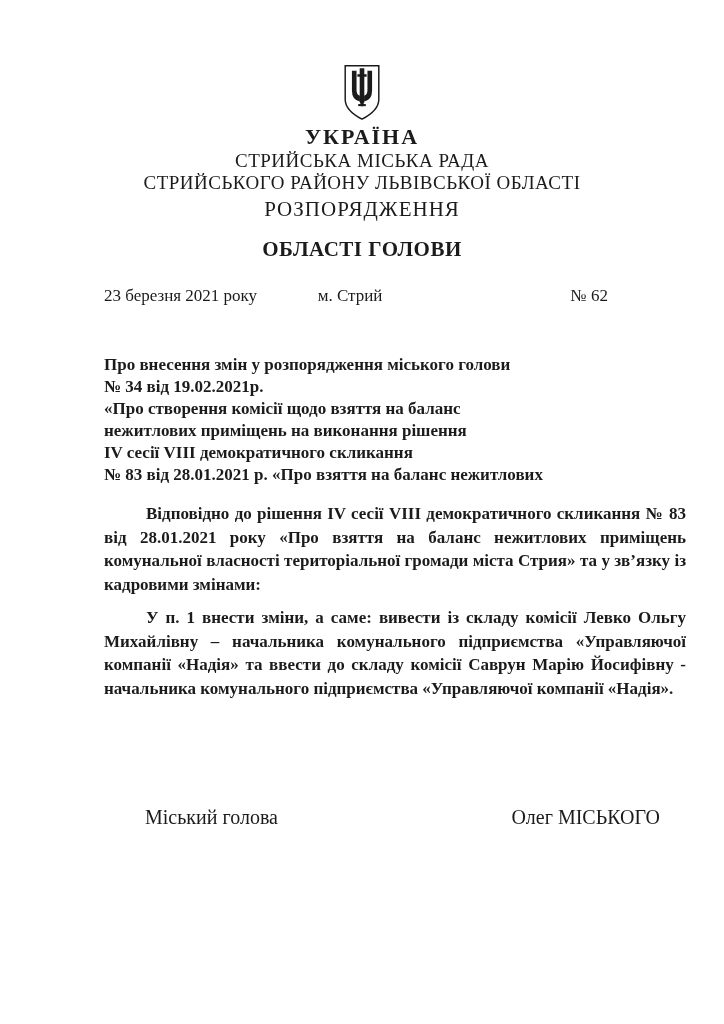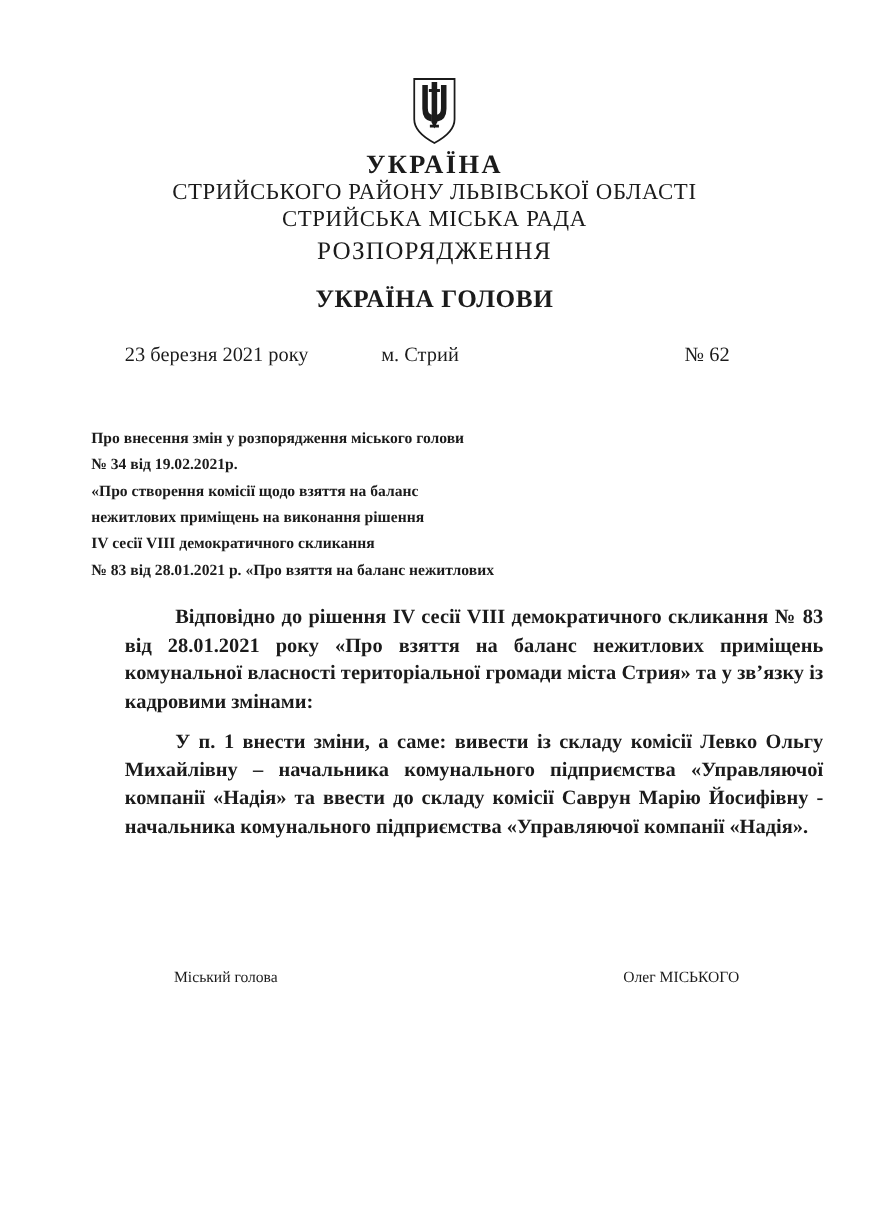--- a/index.html
+++ b/index.html
@@ -35,57 +35,57 @@
     text-align:center; letter-spacing:0.5px;
   }
   .meta-row {
     display:grid; grid-template-columns:1fr 1fr 1fr;
     margin:24px 38px 0 104px;
     font-size:17px;
   }
   .meta-place { text-align:center; transform:translateX(-45px); }
   .meta-number { text-align:right; padding-right:78px; }
   .subject {
-    margin:48px 120px 0 76px;
-    font-size:13px; font-weight:bold;
+    margin:48px 120px 0 104px;
+    font-size:17px; font-weight:bold;
     line-height:22px;
   }
   .body-par {
     margin:16px 38px 0 104px;
     font-size:17px; line-height:23.5px;
     text-align:justify; text-indent:42px;font-weight:bold;
   }
   .body-par.second { margin-top:10px; }
   .signature-row {
     display:flex; justify-content:space-between;
-    margin:106px 108px 0 145px;
-    font-size:13px;
+    margin:106px 64px 0 145px;
+    font-size:20px;
   }
 </style>
 </head>
 <body>
 
 <div class="page">
 
   <div class="emblem">
     <svg viewBox="0 0 100 135" xmlns="http://www.w3.org/2000/svg" aria-hidden="true">
       <path d="M10,4 H90 V84 Q90,110 50,131 Q10,110 10,84 Z" fill="#ffffff" stroke="#1b1b1b" stroke-width="3.5"></path>
       <path fill="#1b1b1b" d="M26,16 h11 v46 q0,11 8,13 v14 q-19,-3 -19,-26 z"></path>
       <path fill="#1b1b1b" d="M74,16 h-11 v46 q0,11 -8,13 v14 q19,-3 19,-26 z"></path>
       <path fill="#1b1b1b" d="M44.5,10 h11 v80 l-5.5,12 l-5.5,-12 z"></path>
       <path fill="#1b1b1b" d="M39,24 h22 v6 h-22 z"></path>
       <path fill="#1b1b1b" d="M41,95 h18 v5 h-18 z"></path>
     </svg>
   </div>
 
   <div class="country">УКРАЇНА</div>
+  <div class="council">СТРИЙСЬКА МІСЬКА РАДА</div>
   <div class="council">СТРИЙСЬКОГО РАЙОНУ ЛЬВІВСЬКОЇ ОБЛАСТІ</div>
-  <div class="council">СТРИЙСЬКА МІСЬКА РАДА</div>
   <div class="doctype">РОЗПОРЯДЖЕННЯ</div>
-  <div class="docauthor">УКРАЇНА ГОЛОВИ</div>
+  <div class="docauthor">ОБЛАСТІ ГОЛОВИ</div>
 
   <div class="meta-row">
     <span class="meta-date">23 березня 2021 року</span>
     <span class="meta-place">м. Стрий</span>
     <span class="meta-number">№ 62</span>
   </div>
 
   <div class="subject">
     <div>Про внесення змін у розпорядження міського голови</div>
     <div>№ 34 від 19.02.2021р.</div>

